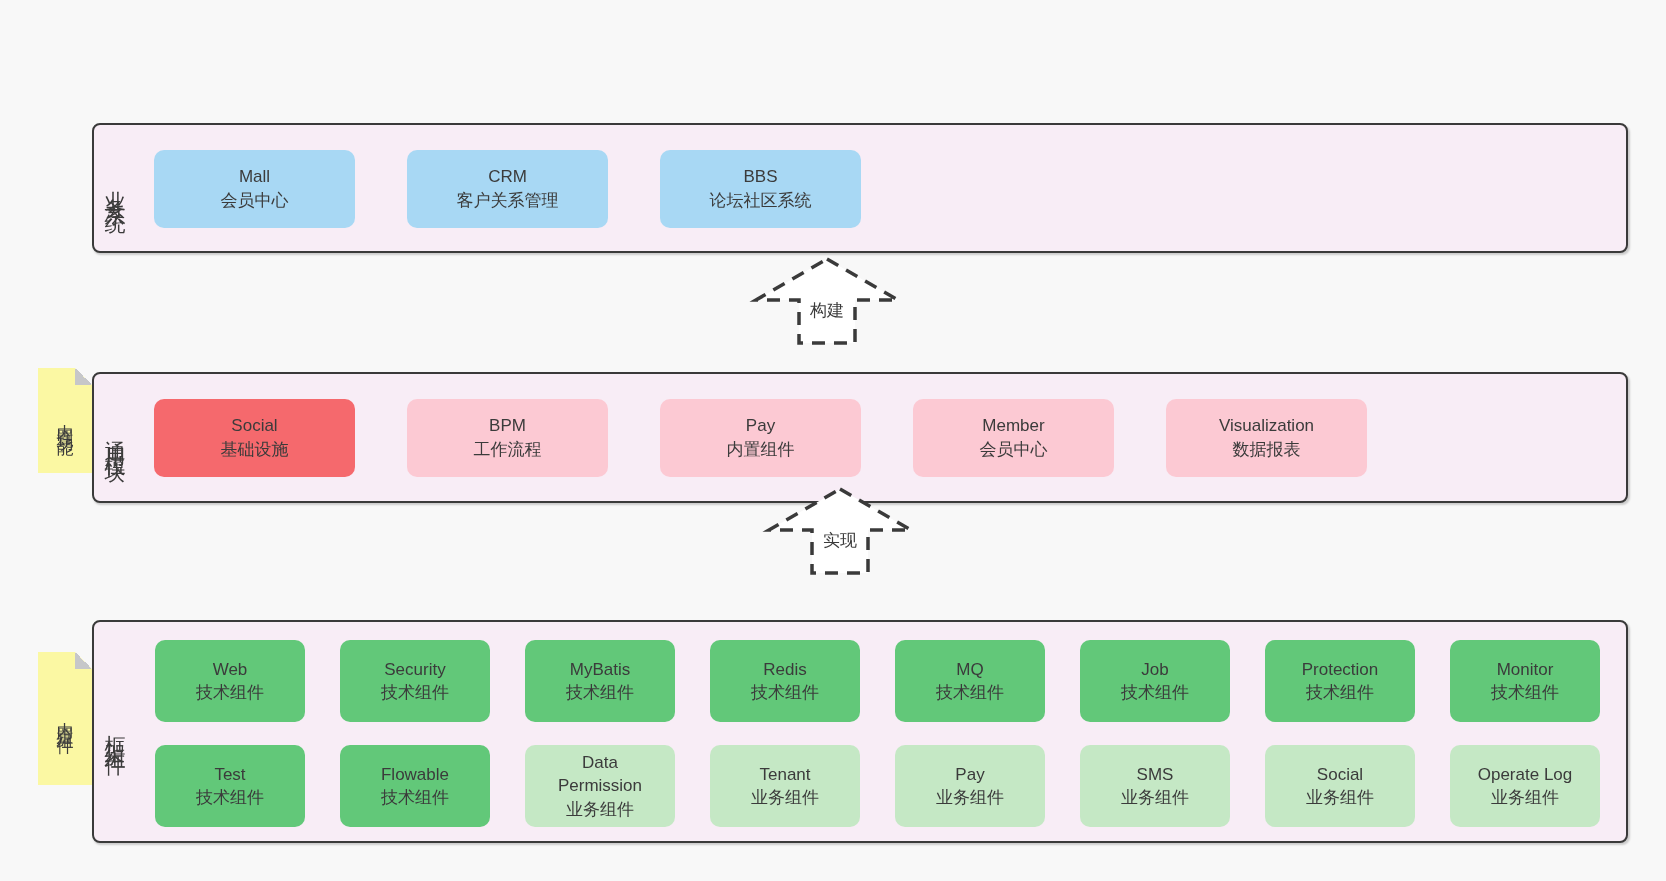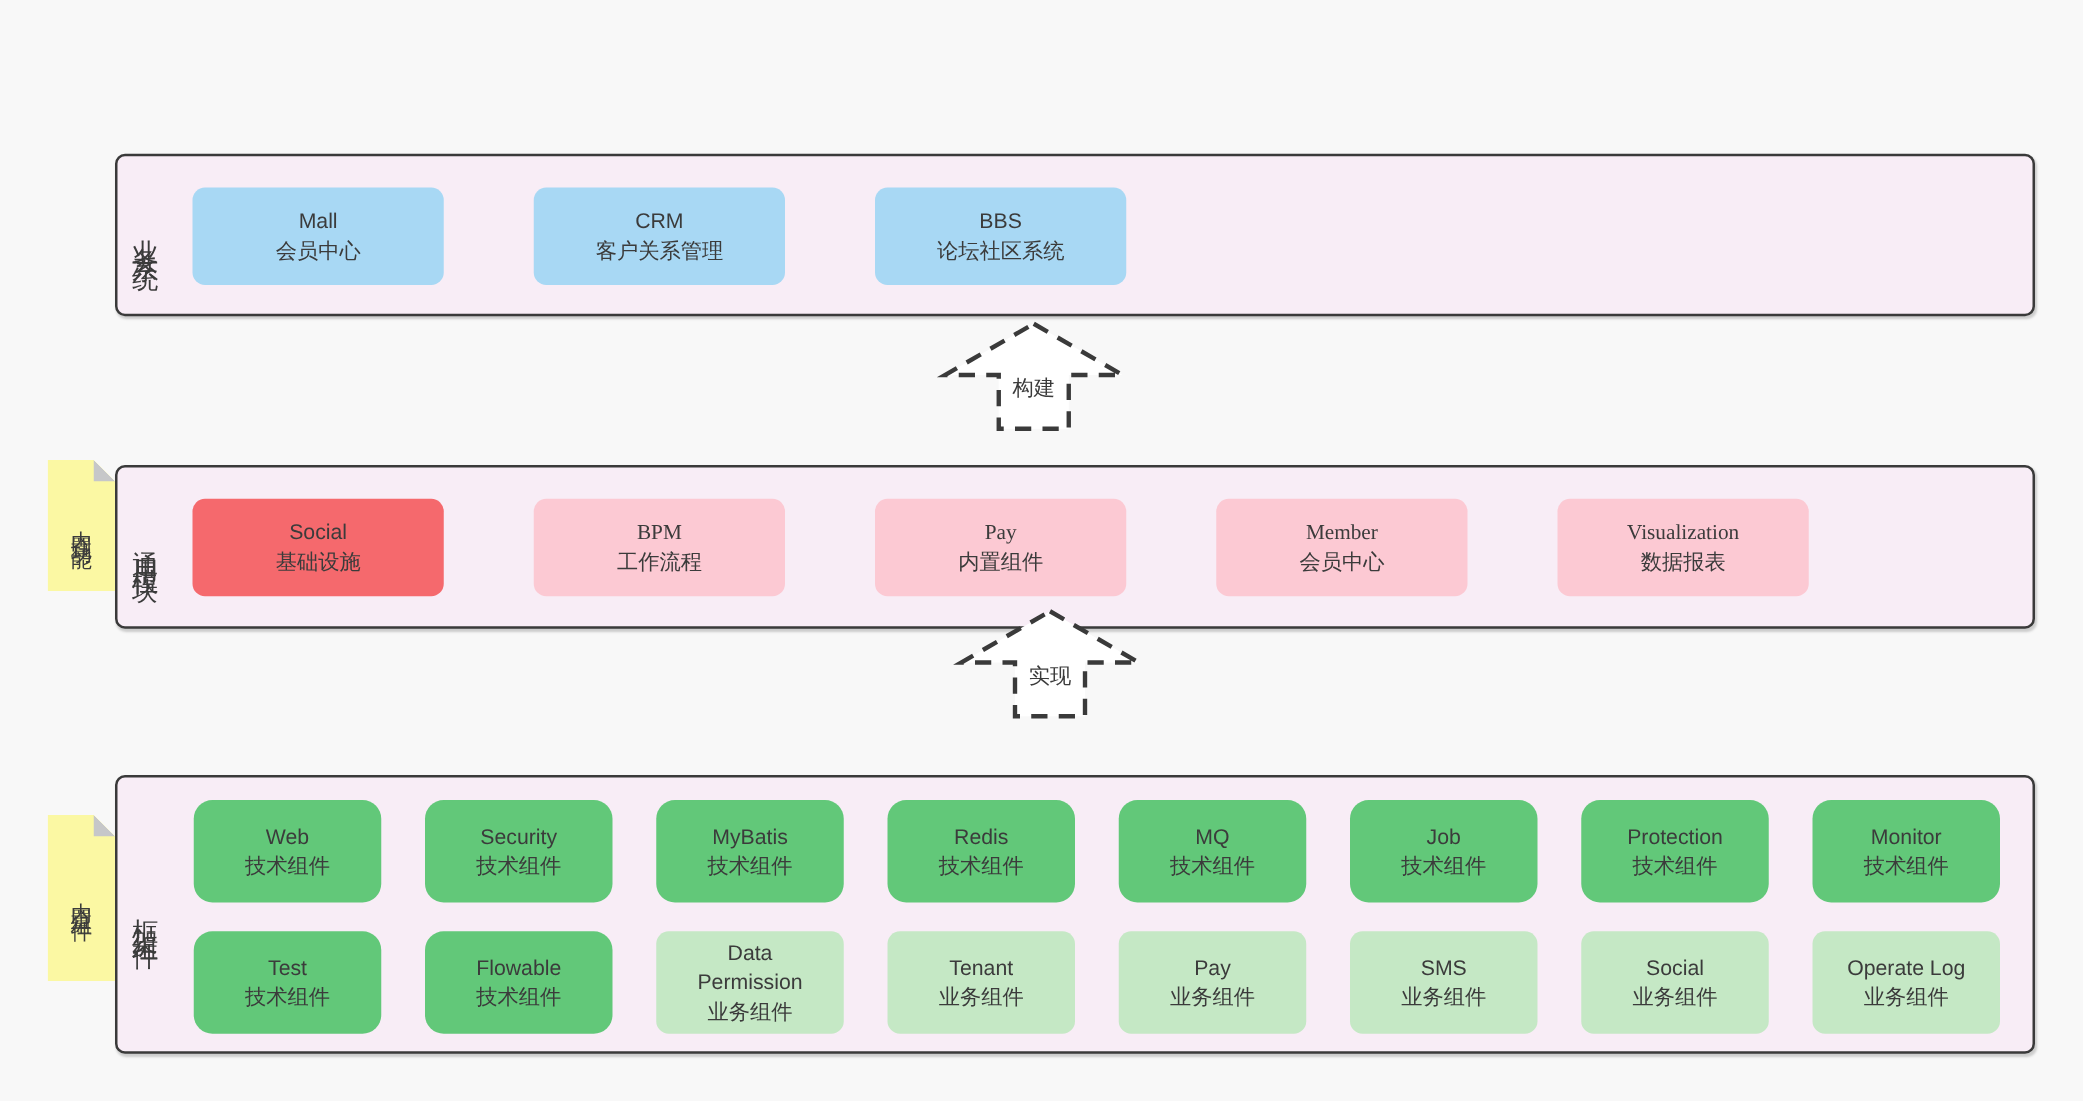--- a/index.html
+++ b/index.html
@@ -21,36 +21,36 @@
   .sec-top{top:123px;height:126px;}
   .sec-mid{top:372px;height:127px;}
   .sec-bot{top:620px;height:219px;}
   .vlabel{
     position:absolute;left:11px;top:50%;transform:translateY(-50%);
     writing-mode:vertical-lr;text-orientation:upright;
     font-size:21px;letter-spacing:7px;color:var(--text,#3b3b3b);
     line-height:1;white-space:nowrap;
   }
   .row{
-    position:absolute;display:flex;gap:72px;left:60px;top:25px;
+    position:absolute;display:flex;gap:52px;left:60px;top:25px;
   }
   .sec-bot .row{gap:35px;left:61px;}
   .sec-bot .row.r1{top:18px;}
   .sec-bot .row.r2{top:123px;}
   .box{
     width:201px;height:78px;border-radius:10px;
     display:flex;flex-direction:column;align-items:center;justify-content:center;
     text-align:center;color:var(--text,#3b3b3b);
     font-size:17px;line-height:1.42;padding:0 18px;box-sizing:border-box;
   }
   .sec-bot .box{width:150px;height:82px;line-height:1.38;}
   .sec-top .box{background:var(--box-blue,#a8d8f4);}
   .sec-mid .box.strong{background:var(--box-red,#f5696d);}
-  .sec-mid .box.soft{background:var(--box-pink,#fcc9d3);font-family:Liberation Serif, serif;}
-  .sec-bot .box.strong{background:var(--box-green,#62c879);border-radius:15px;}
+  .sec-mid .box.soft{background:var(--box-pink,#fcc9d3);}
+  .sec-bot .box.strong{background:var(--box-green,#62c879);}
   .sec-bot .box.soft{background:var(--box-green-light,#c5e8c5);}
   .box .en{display:block;}
   .box .zh{display:block;}
   .sticky{position:absolute;left:38px;width:54px;}
   .sticky .paper{
     position:absolute;inset:0;
     background:var(--sticky-yellow,#fbf8a3);
     clip-path:polygon(0 0,calc(100% - 17px) 0,100% 17px,100% 100%,0 100%);
   }
   .sticky .fold{

